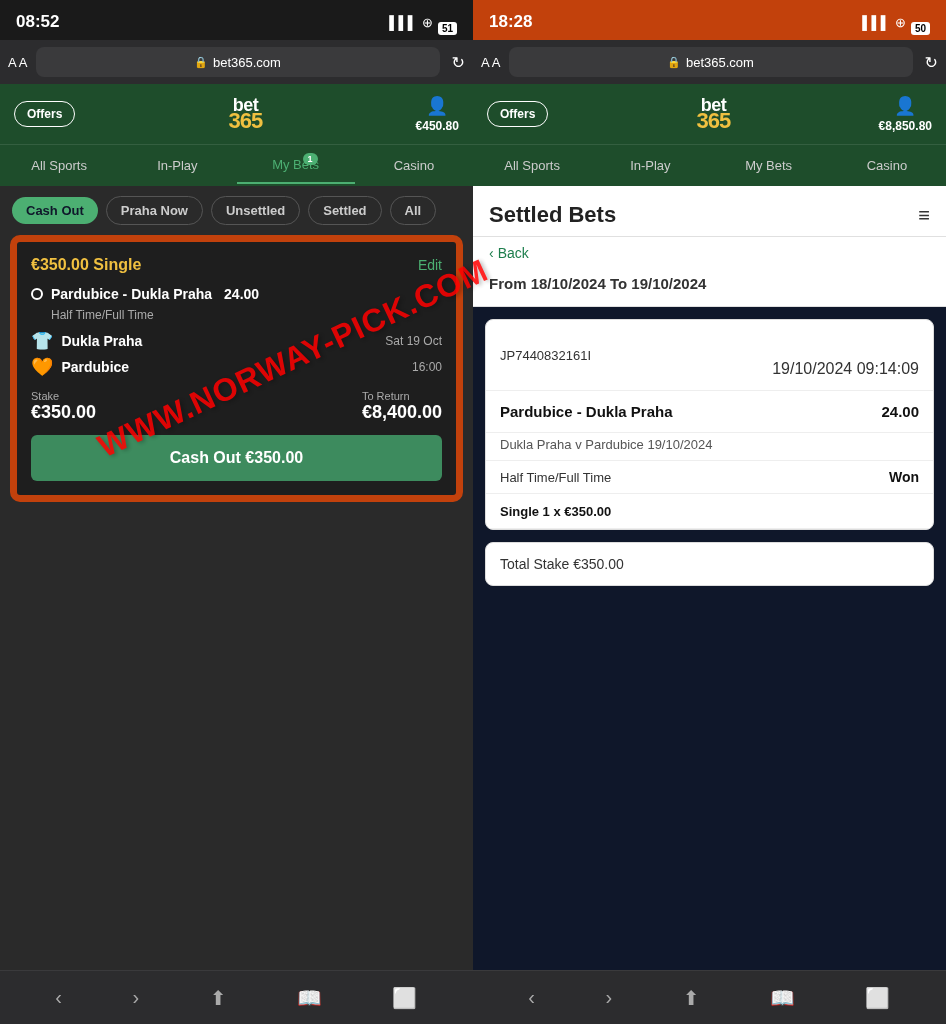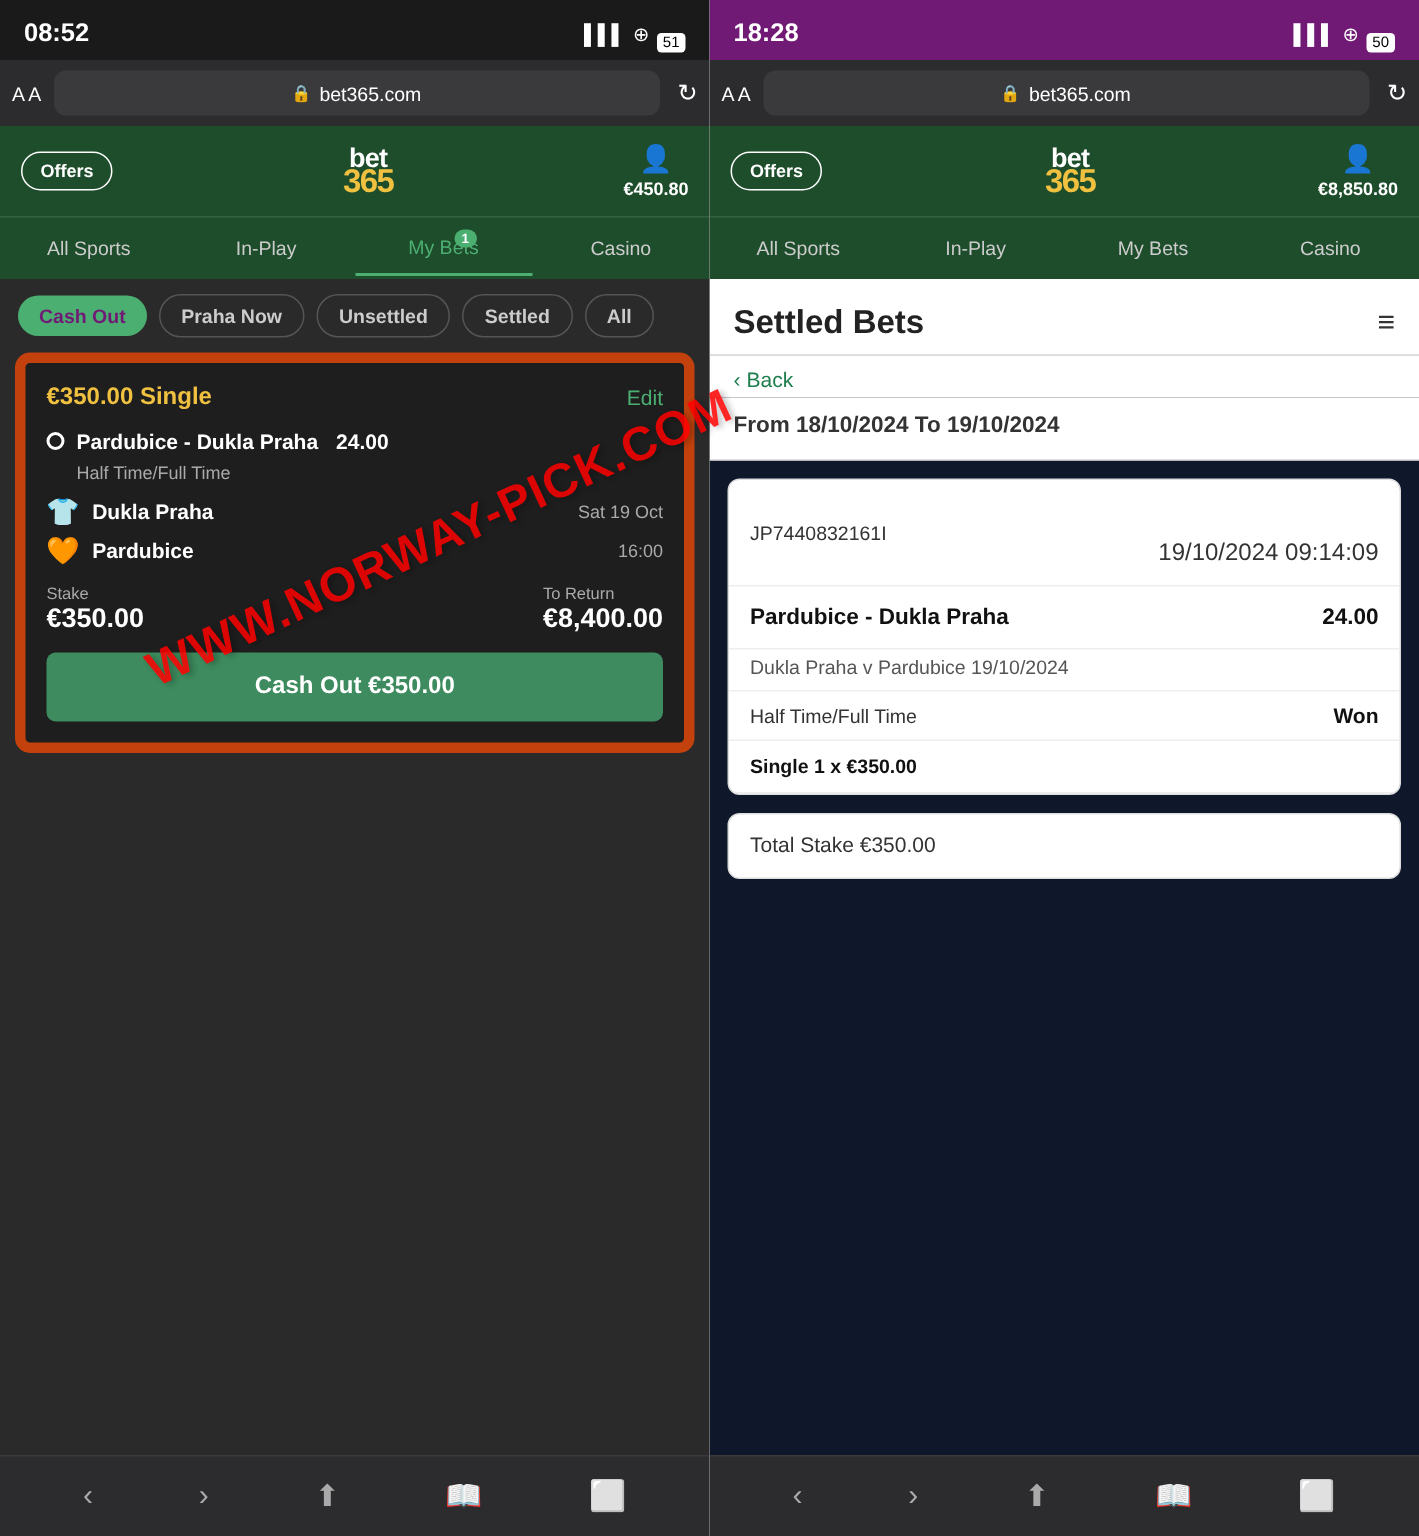--- a/index.html
+++ b/index.html
@@ -40,21 +40,21 @@
       display: flex;
       align-items: center;
       gap: 5px;
       color: #fff;
       font-size: 13px;
     }
     .battery-badge {
       background: #fff;
       color: #000;
       font-size: 10px;
-      font-weight: 400;
+      font-weight: 700;
       padding: 1px 4px;
       border-radius: 3px;
       margin-top: 12px;
     }
 
     
     .browser-bar {
       background: #2c2c2e;
       display: flex;
       align-items: center;
@@ -181,21 +181,21 @@
     .filter-btn {
       border-radius: 16px;
       padding: 6px 14px;
       font-size: 13px;
       font-weight: 600;
       cursor: pointer;
       border: none;
     }
     .filter-btn.active-filter {
       background: #4caf72;
-      color: #701a75;
+      color: #0f172a;
     }
     .filter-btn.inactive-filter {
       background: transparent;
       color: #ccc;
       border: 1px solid #555;
     }
 
     
     .bet-card {
       background: #1e1e1e;
@@ -346,21 +346,21 @@
     .right-panel {
       width: 473px;
       height: 1024px;
       display: flex;
       flex-direction: column;
       background: #f0f0f0;
       overflow: hidden;
     }
 
     .right-panel .status-bar {
-      background: #701a75;
+      background: #c2410c;
     }
     .right-panel .browser-bar {
       background: #2c2c2e;
     }
     .right-panel .bet365-header {
       background: #1e4d2b;
     }
     .right-panel .nav-bar {
       background: #1e4d2b;
     }

